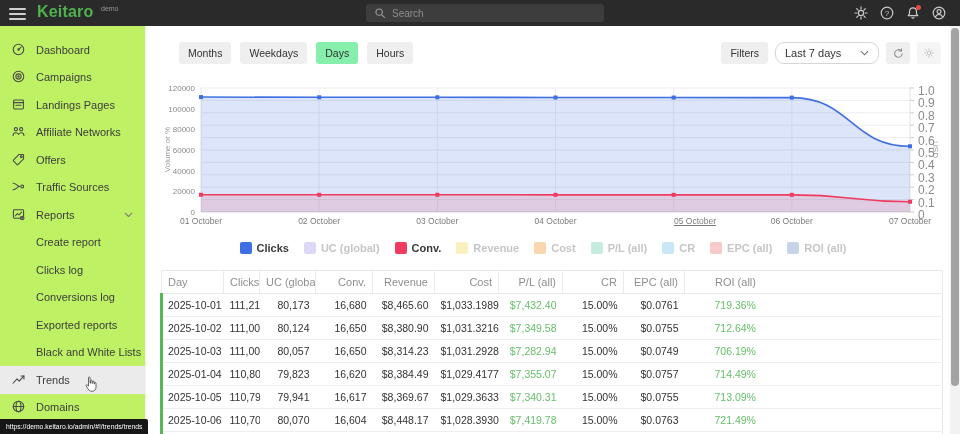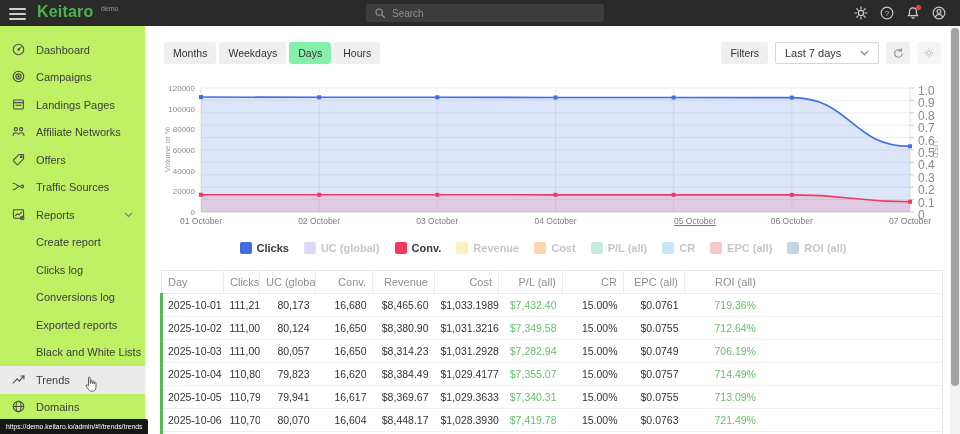--- a/index.html
+++ b/index.html
@@ -24,26 +24,26 @@
            border-right:1px solid #f2f2f2;padding-top:10px;box-sizing:border-box;}
   .side-item{display:flex;align-items:center;height:27.5px;padding-left:11px;font-size:11px;color:#3c3c3c;
              cursor:pointer;position:relative;box-sizing:border-box;}
   .side-item .sicon{width:16px;height:16px;margin-right:9px;flex:none;}
   .side-item .sicon svg{width:15px;height:15px;stroke:#4a4a4a;fill:none;stroke-width:1.15;stroke-linecap:round;stroke-linejoin:round;}
   .side-item.sub{padding-left:36px;align-items:center;}
   .side-item.active{background:#ebebeb;}
   .side-item .chev{position:absolute;right:12px;top:11px;width:9px;height:6px;}
   
   #content{position:absolute;left:146px;top:26px;right:0;bottom:0;background:#fff;}
-  #tabs{position:absolute;left:18px;top:16px;display:flex;gap:3px;}
+  #tabs{position:absolute;left:33px;top:16px;display:flex;gap:9px;}
   .chip{height:22px;padding:0 9px;background:#efefef;border-radius:3px;font-size:10.5px;color:#333;
         display:flex;align-items:center;cursor:pointer;border:none;}
   .chip.active{background:#86efac;}
   #toolbar-right{position:absolute;top:16px;right:19px;display:flex;gap:7px;align-items:center;}
-  #range{height:22px;border:1px solid #d6d6d6;border-radius:2px;background:#fff;display:flex;align-items:center;
+  #range{height:22px;border:1px solid #d6d6d6;border-radius:9px;background:#fff;display:flex;align-items:center;
          padding:0 9px;font-size:11px;color:#333;cursor:pointer;box-sizing:border-box;min-width:104px;justify-content:space-between;}
   .icon-btn{width:24px;height:22px;background:#efefef;border:none;border-radius:3px;display:flex;
             align-items:center;justify-content:center;cursor:pointer;padding:0;}
   .icon-btn svg{stroke:#8f8f8f;fill:none;stroke-width:1.3;stroke-linecap:round;}
   #chart-settings{background:#f5f5f5;}
   #chart-settings svg{stroke:#c4c4c4;}
   
   #plot{position:absolute;left:55px;top:62px;width:709px;height:124px;}
   #plot svg{overflow:visible;}
   .ytick-l{position:absolute;width:44px;left:5px;text-align:right;font-size:8px;color:#8a8a8a;}
@@ -449,21 +449,21 @@
               <td class="ar">80,057</td>
               <td class="ar">16,650</td>
               <td class="ar">$8,314.23</td>
               <td class="ar">$1,031.2928</td>
               <td class="ar green">$7,282.94</td>
               <td class="ar">15.00%</td>
               <td class="ar">$0.0749</td>
               <td class="roi green">706.19%</td>
             </tr>
             <tr>
-              <td class="al">2025-10-04</td>
+              <td class="al">2025-01-04</td>
               <td class="ar">110,80</td>
               <td class="ar">79,823</td>
               <td class="ar">16,620</td>
               <td class="ar">$8,384.49</td>
               <td class="ar">$1,029.4177</td>
               <td class="ar green">$7,355.07</td>
               <td class="ar">15.00%</td>
               <td class="ar">$0.0757</td>
               <td class="roi green">714.49%</td>
             </tr>

